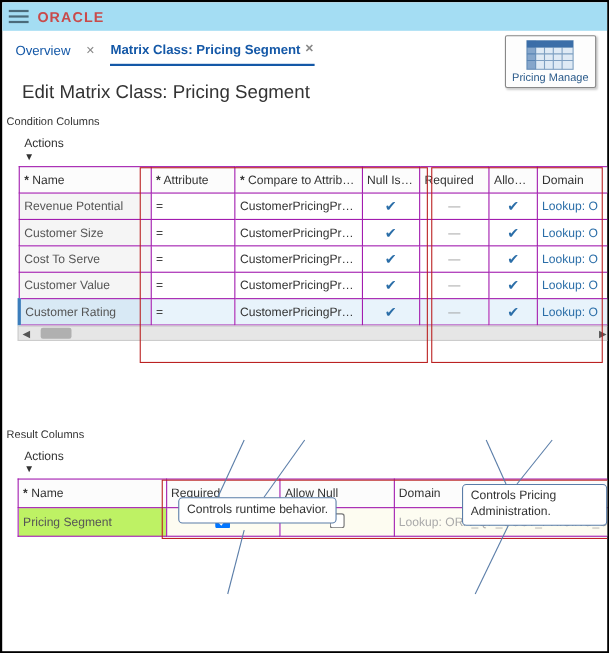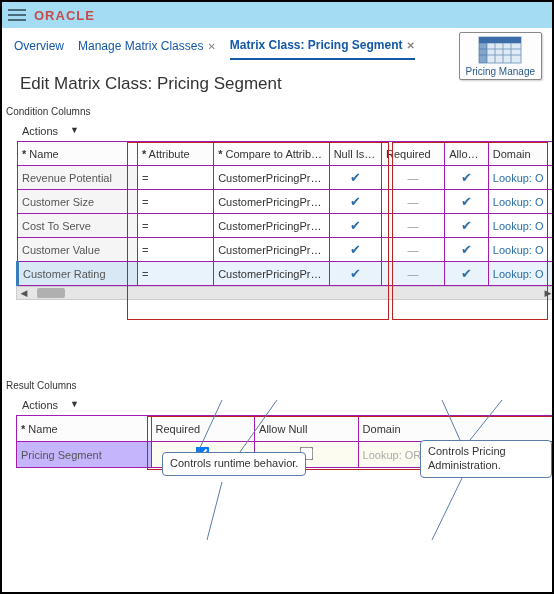--- a/index.html
+++ b/index.html
@@ -3,29 +3,29 @@
 <meta charset="utf-8">
 <style>
   * { box-sizing: border-box; margin: 0; padding: 0; }
   body { font-family: Arial, Helvetica, sans-serif; font-size: 12px; color: #333; background: #fff; width: 554px; }
   .frame { border: 2px solid #000; width: 554px; height: 594px; position: relative; overflow: hidden; background: #fff; }
   .topbar { background: #a4ddf3; height: 26px; display: flex; align-items: center; padding: 0 6px; }
   .hamburger { width: 18px; height: 18px; display: flex; flex-direction: column; justify-content: center; gap: 3px; cursor: pointer; }
   .hamburger div { height: 2px; background: #4a6b7a; }
   .logo { font-weight: bold; color: #c94a4a; letter-spacing: 1px; margin-left: 8px; font-size: 13px; }
   .tabs { display: flex; align-items: center; gap: 14px; padding: 10px 12px 0 12px; font-size: 12px; color: #1458a7; position: relative; }
-  .tab { display: flex; align-items: center; gap: 4px; padding-bottom: 6px; cursor: pointer; }
+  .tab { display: flex; align-items: flex-start; gap: 4px; padding-bottom: 6px; cursor: pointer; }
   .tab.active { border-bottom: 2px solid #1458a7; font-weight: bold; }
   .tab .close { color: #888; font-size: 10px; cursor: pointer; }
   .diagram-icon { position: absolute; right: 10px; top: 30px; border: 1px solid #888; border-radius: 2px; background: #fdfdfd; padding: 3px 6px 2px 6px; text-align: center; box-shadow: 1px 1px 2px rgba(0,0,0,0.2); }
   .diagram-svg { width: 44px; height: 28px; display: block; margin: 0 auto 2px auto; }
   .diagram-label { font-size: 10px; color: #2a5a8a; line-height: 1.1; }
   h1.page-title { font-size: 17px; font-weight: normal; color: #333; padding: 14px 12px 4px 18px; }
   h2.section { font-size: 10px; font-weight: normal; color: #333; padding: 8px 0 2px 4px; }
-  .actions { padding: 6px 0 4px 20px; font-size: 11px; color: #333; display: flex; align-items: flex-start; gap: 12px; cursor: pointer; }
+  .actions { padding: 6px 0 4px 20px; font-size: 11px; color: #333; display: flex; align-items: flex-start; gap: 0; cursor: pointer; flex-direction: column; }
   .actions .tri { font-size: 9px; }
   .table-wrap { position: relative; }
   table { border-collapse: collapse; width: 560px; table-layout: fixed; }
   th, td { border: 1px solid #a21caf; padding: 4px 4px; text-align: left; font-size: 11px; height: 24px; overflow: hidden; white-space: nowrap; text-overflow: ellipsis; vertical-align: middle; }
   th { background: #fcfcfc; font-weight: normal; color: #333; }
   th .star { color: #333; font-weight: bold; }
   tr.sel td { background: #e8f3fb; }
   td.rowhead { background: #f5f5f5; color: #555; width: 110px; }
   tr.sel td.rowhead { background: #d8e9f5; border-left: 3px solid #3b7dbb; }
   .col-comp { width: 70px; }
@@ -41,21 +41,21 @@
   .scrollbar .thumb { position: absolute; left: 20px; width: 28px; top: 1px; bottom: 1px; background: #b0b0b0; border-radius: 2px; }
   .scrollbar .arrow { position: absolute; top: 0; bottom: 0; width: 14px; display:flex; align-items:center; justify-content:center; color:#555; font-size:9px; }
   .scrollbar .arrow.left { left:0; }
   .scrollbar .arrow.right { right:0; }
   .annot-box1, .annot-box2 { position: absolute; border: 1.5px solid #b22; pointer-events: none; }
   .callout { position: absolute; border: 1px solid #5a7da8; background: #fff; border-radius: 4px; padding: 4px 7px; font-size: 11px; color: #333; line-height: 1.25; pointer-events: none; z-index: 50; }
   .callout-line { position: absolute; pointer-events: none; z-index: 40; }
   .result-table th, .result-table td { height: 26px; }
   .result-table td.domain-cell { color: #aaa; font-size: 11px; background: #f7f7f4; }
   .result-table tr.resrow td { background: #fdfcf1; }
-  .result-table tr.resrow td.rowhead { background: #c4b5fd; }
+  .result-table tr.resrow td.rowhead { background: #bef264; }
   input[type=checkbox] { transform: scale(1.05); }
   .domain-link { color: #2b6ea8; }
 </style>
 </head>
 <body>
 
 <div class="frame">
 
   <div class="topbar">
     <div class="hamburger">
@@ -64,21 +64,20 @@
         <div></div>
       </div>
     <div class="logo">ORACLE</div>
   </div>
 
   <div class="tabs">
     <div class="tab">
         <span>Overview</span>
       </div>
     <div class="tab">
-        <span>Manage Matrix Classes</span>
         <span class="close">✕</span>
       </div>
     <div class="tab active">
         <span>Matrix Class: Pricing Segment</span>
         <span class="close">✕</span>
       </div>
   </div>
 
   <div class="diagram-icon">
     <svg class="diagram-svg" viewBox="0 0 44 28">

